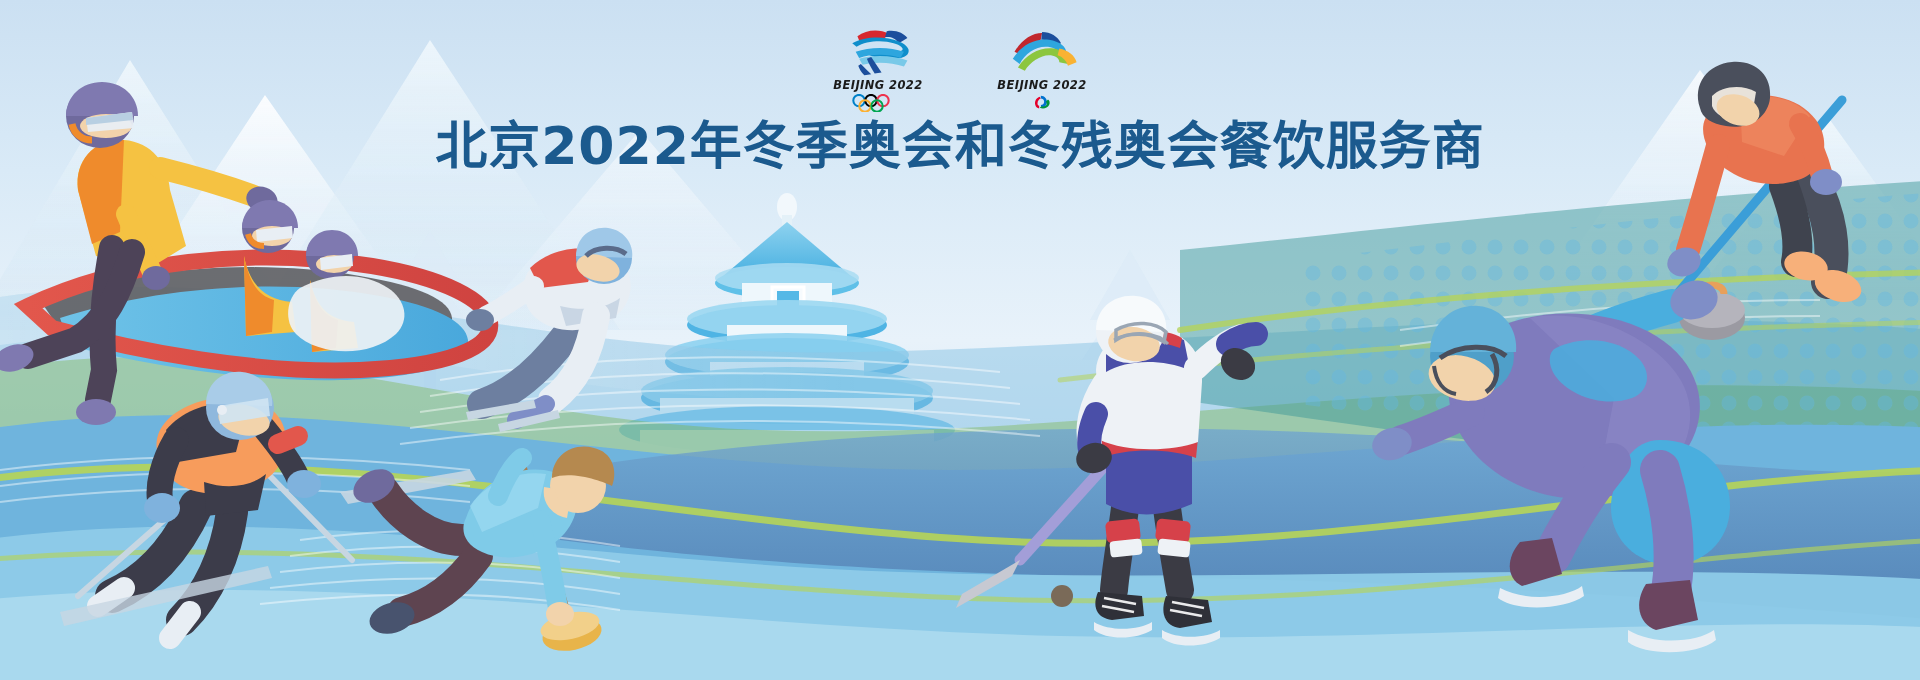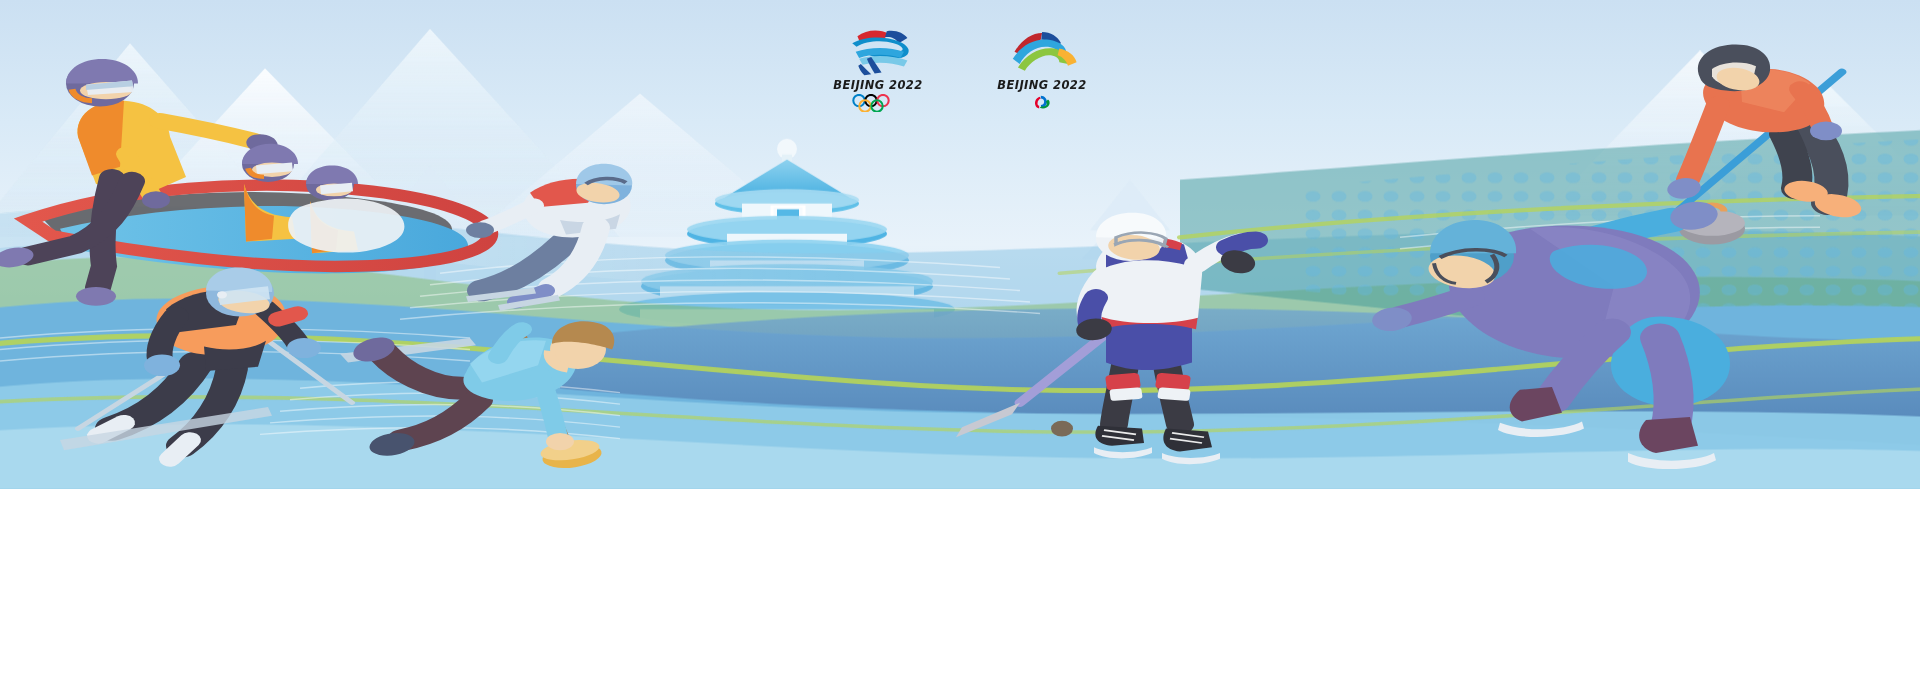--- a/index.html
+++ b/index.html
@@ -8,21 +8,21 @@
     padding: 0;
     background: #ffffff;
   }
   body {
     font-family: "Liberation Sans", "DejaVu Sans", sans-serif;
   }
 
   #banner {
     position: relative;
     width: 1920px;
-    height: 489px;
+    height: 680px;
     overflow: hidden;
     background: linear-gradient(180deg, #cfe2f3 0%, #d8e9f6 22%, #e6f1fa 46%, #dcecf7 60%, #bfdcf0 100%);
   }
 
   .layer {
     position: absolute;
     inset: 0;
     width: 100%;
     height: 100%;
     pointer-events: none;
@@ -526,14 +526,15 @@
                    C10,11 13,8 16,7 Z" fill="#e4002b"></path>
           <path d="M16,2 C23,2 28,8 27,15 C26,20 22,24 17,24 L16,19 C19,19 22,17 22,13
                    C22,9 19,7 16,7 Z" fill="#0072ce"></path>
           <path d="M14,24 C20,27 28,25 31,19 C33,15 32,11 29,9 L25,13 C27,15 27,17 26,19
                    C24,22 20,22 17,21 Z" fill="#00953b"></path>
         </g>
       </svg>
     </div>
   </div>
 
+  <div id="title">北京2022年冬季奥会和冬残奥会餐饮服务商</div>
 
 </div>
 
 </body></html>

